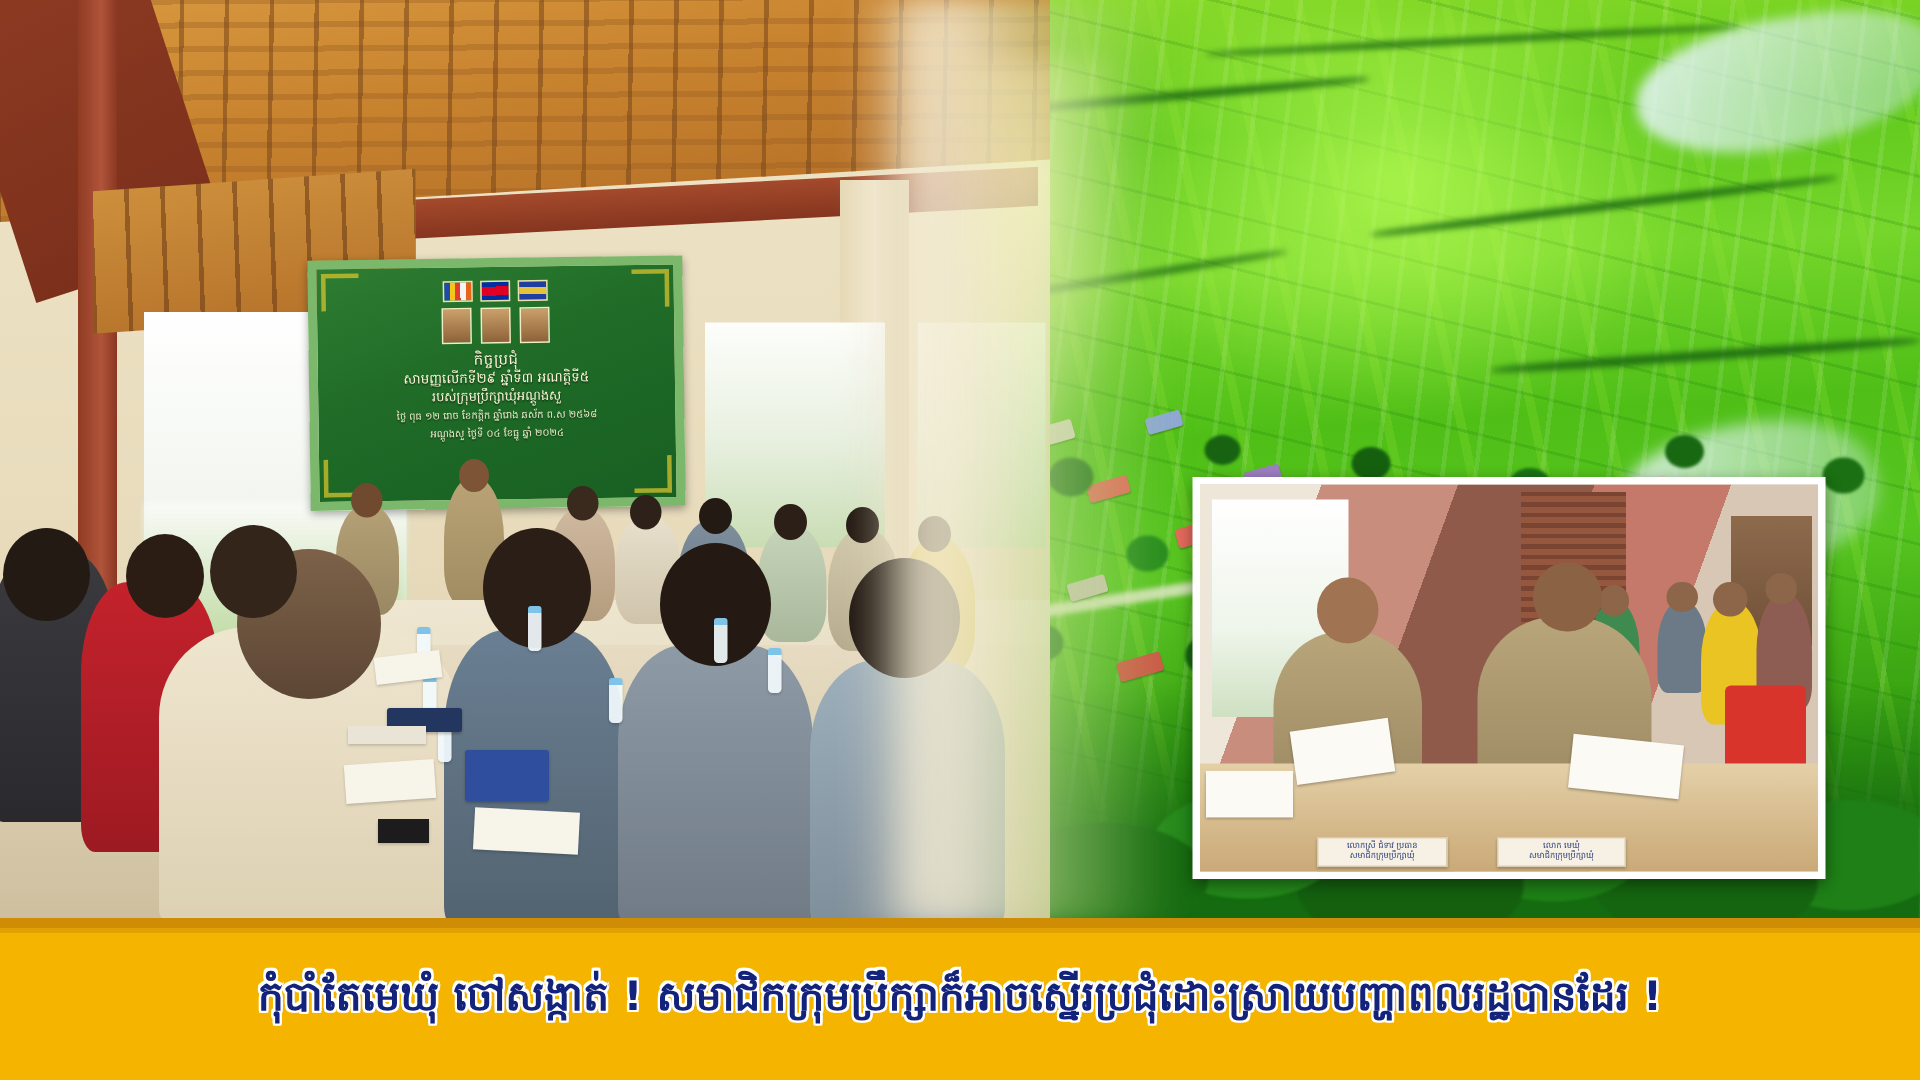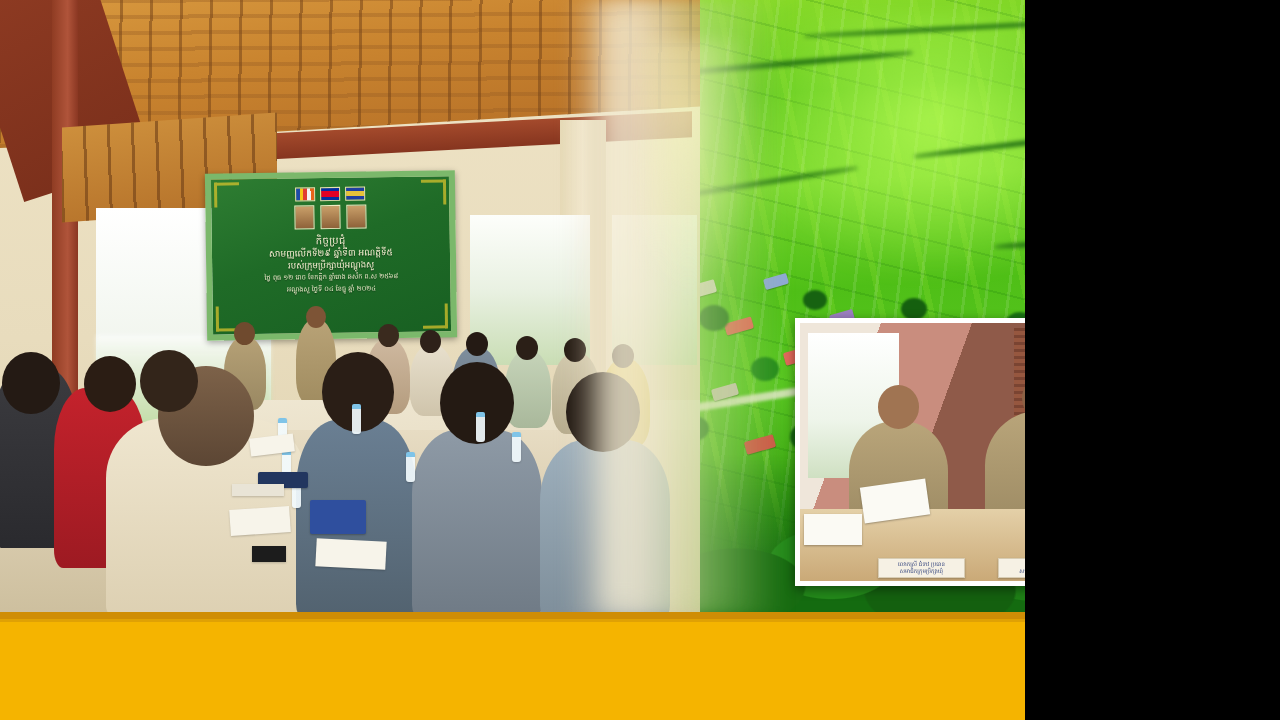--- a/index.html
+++ b/index.html
@@ -1,19 +1,19 @@
 <!DOCTYPE html>
 <html><head>
 <meta charset="utf-8">
 <style>
   html,body{margin:0;padding:0;background:#000;}
   body{font-family:"DejaVu Sans","Liberation Sans",sans-serif;}
 
   .poster{
-    position:relative;width:1025px;height:720px;overflow:hidden;
+    position:relative;width:1280px;height:720px;overflow:hidden;
     background:#1d4ed8;
   }
 
   
   .aerial{position:absolute;left:600px;top:0;width:680px;height:615px;overflow:hidden;}
   .aerial .sky{
     position:absolute;inset:0;
     background:
       linear-gradient(176deg,#8ddc2a 0%,#5fc81b 16%,#76d62b 30%,#4fbf17 46%,#57c520 60%,#3da813 74%,#2e8f10 100%);
   }
@@ -389,15 +389,16 @@
       <div class="plate" style="left:48%;width:20%;">
         <div>លោក មេឃុំ</div>
         <div>សមាជិកក្រុមប្រឹក្សាឃុំ</div>
       </div>
     </div>
   </div>
 
   <div class="banner">
     <div class="topstripe"></div>
     <div class="topstripe2"></div>
+    <div class="caption">កុំបាំតែមេឃុំ ចៅសង្កាត់ ! សមាជិកក្រុមប្រឹក្សាក៏អាចស្នើរប្រជុំដោះស្រាយបញ្ហាពលរដ្ឋបានដែរ !</div>
   </div>
 
 </div>
 
 </body></html>

